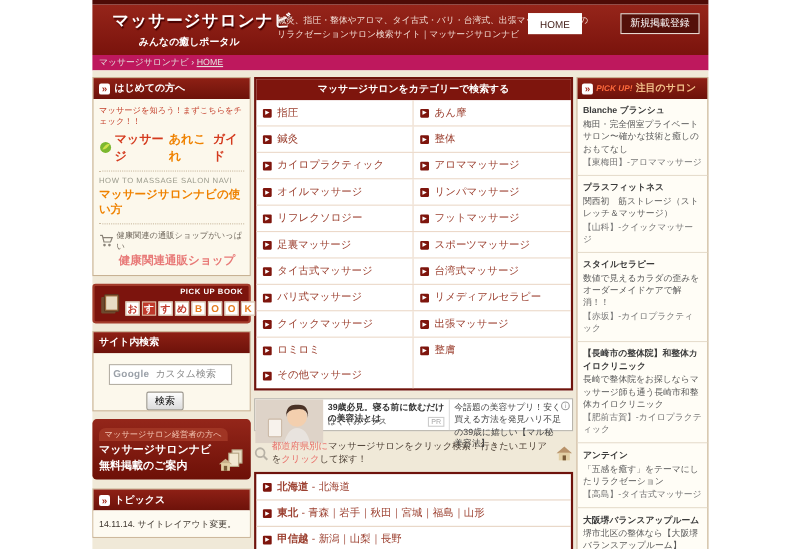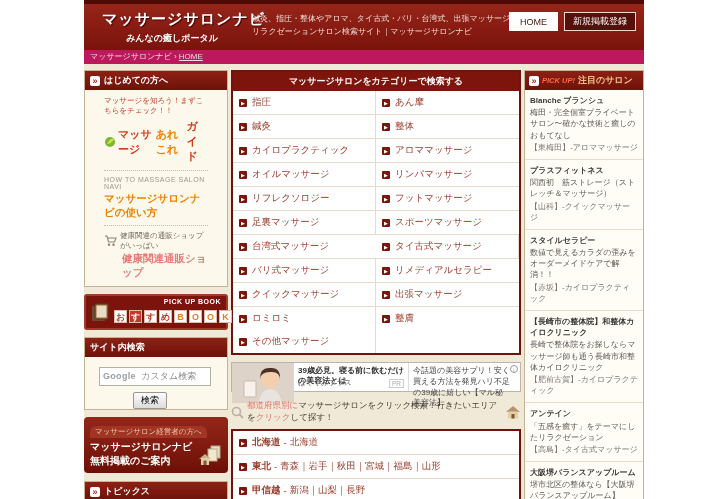--- a/index.html
+++ b/index.html
@@ -9,41 +9,41 @@
 
   
   .hdr { height:50px; background:linear-gradient(#96251a,#7a130c);
     border-top:4px solid #4e0b06; position:relative; display:flex; }
   .logo { padding:6px 0 0 18px; width:158px; }
   .logo-title { color:#fff; font-weight:bold; font-size:15px; letter-spacing:1px; white-space:nowrap; text-shadow:1px 1px 1px #400; }
   .logo-sub { color:#fff; font-weight:bold; font-size:9px; margin-top:3px; text-align:center; }
   .tagline { margin:9px 0 0 10px; font-size:8px; color:#f2ddd4; line-height:1.6; }
   .hdr-btns { position:absolute; right:8px; top:8px; display:flex; gap:6px; }
   .btn-home { background:#fff; color:#44201a; font-size:9px; padding:2px 10px; border:1px solid #fff; cursor:pointer; }
-  .btn-reg { background:#54100a; color:#fff; font-size:9px; padding:2px 8px; border:1px solid #e8d8d0; cursor:pointer; }
+  .btn-reg { background:#54100a; color:#fff; font-size:9px; padding:2px 8px; border:1px solid #e8d8d0; cursor:pointer;margin-left:29px; }
 
   
   .crumb { height:14px; background:#be185d; color:#e3e0dc; font-size:8px; line-height:14px; padding-left:6px; }
   .crumb a { color:#e3e0dc; text-decoration:underline; cursor:pointer; }
 
   
   .content { background:#f0e9d8; display:flex; gap:3px; padding-top:6px; min-height:429px; }
   .col-l { width:144px; flex:none; }
   .col-m { width:290px; flex:none; }
   .col-r { width:120px; flex:none; }
 
   
   .box { border:1px solid #c8b294; background:#fcf8ec; margin-bottom:7px; }
   .box-hd { background:linear-gradient(#8e2015,#6d120a); color:#fff; font-size:9px; font-weight:bold;
     padding:3px 5px; display:flex; align-items:center; gap:4px; }
   .chev { display:inline-flex; width:10px; height:10px; background:#fff; color:#a5281a; border-radius:2px;
     font-size:9px; line-height:10px; font-weight:bold; align-items:center; justify-content:center; flex:none; }
 
   
-  .beg-body { padding:6px 19px; }
+  .beg-body { padding:6px 5px; }
   .beg-check { color:#c4402c; font-size:7.5px; }
   .beg-guide { font-size:11px; font-weight:bold; margin:3px 0 6px 0; display:flex; align-items:center; gap:2px; cursor:pointer; }
   .gp1,.gp3 { color:#d43a1e; } .gp2 { color:#ef8200; }
   .beg-sep { border-top:1px dotted #cbbba2; margin:5px 0; }
   .howto-cap { color:#9a9a8c; font-size:7px; letter-spacing:.5px; }
   .howto-link { color:#ef8200; font-weight:bold; font-size:10.5px; margin-top:2px; cursor:pointer; }
   .shop-cap { color:#6f675c; font-size:7.5px; display:flex; align-items:center; gap:3px; }
   .shop-link { color:#e87a78; font-weight:bold; font-size:10.5px; margin:1px 0 0 18px; cursor:pointer; }
 
   
@@ -325,27 +325,27 @@
                 <span class="sq">▶</span>
                 <span>足裏マッサージ</span>
               </div>
               <div class="cat-cell">
                 <span class="sq">▶</span>
                 <span>スポーツマッサージ</span>
               </div>
             </div>
 
             <div class="cat-row">
+              <div class="cat-cell first">
+                <span class="sq">▶</span>
+                <span>タイ古式マッサージ</span>
+              </div>
               <div class="cat-cell">
                 <span class="sq">▶</span>
                 <span>台湾式マッサージ</span>
-              </div>
-              <div class="cat-cell first">
-                <span class="sq">▶</span>
-                <span>タイ古式マッサージ</span>
               </div>
             </div>
 
             <div class="cat-row">
               <div class="cat-cell first">
                 <span class="sq">▶</span>
                 <span>バリ式マッサージ</span>
               </div>
               <div class="cat-cell">
                 <span class="sq">▶</span>

